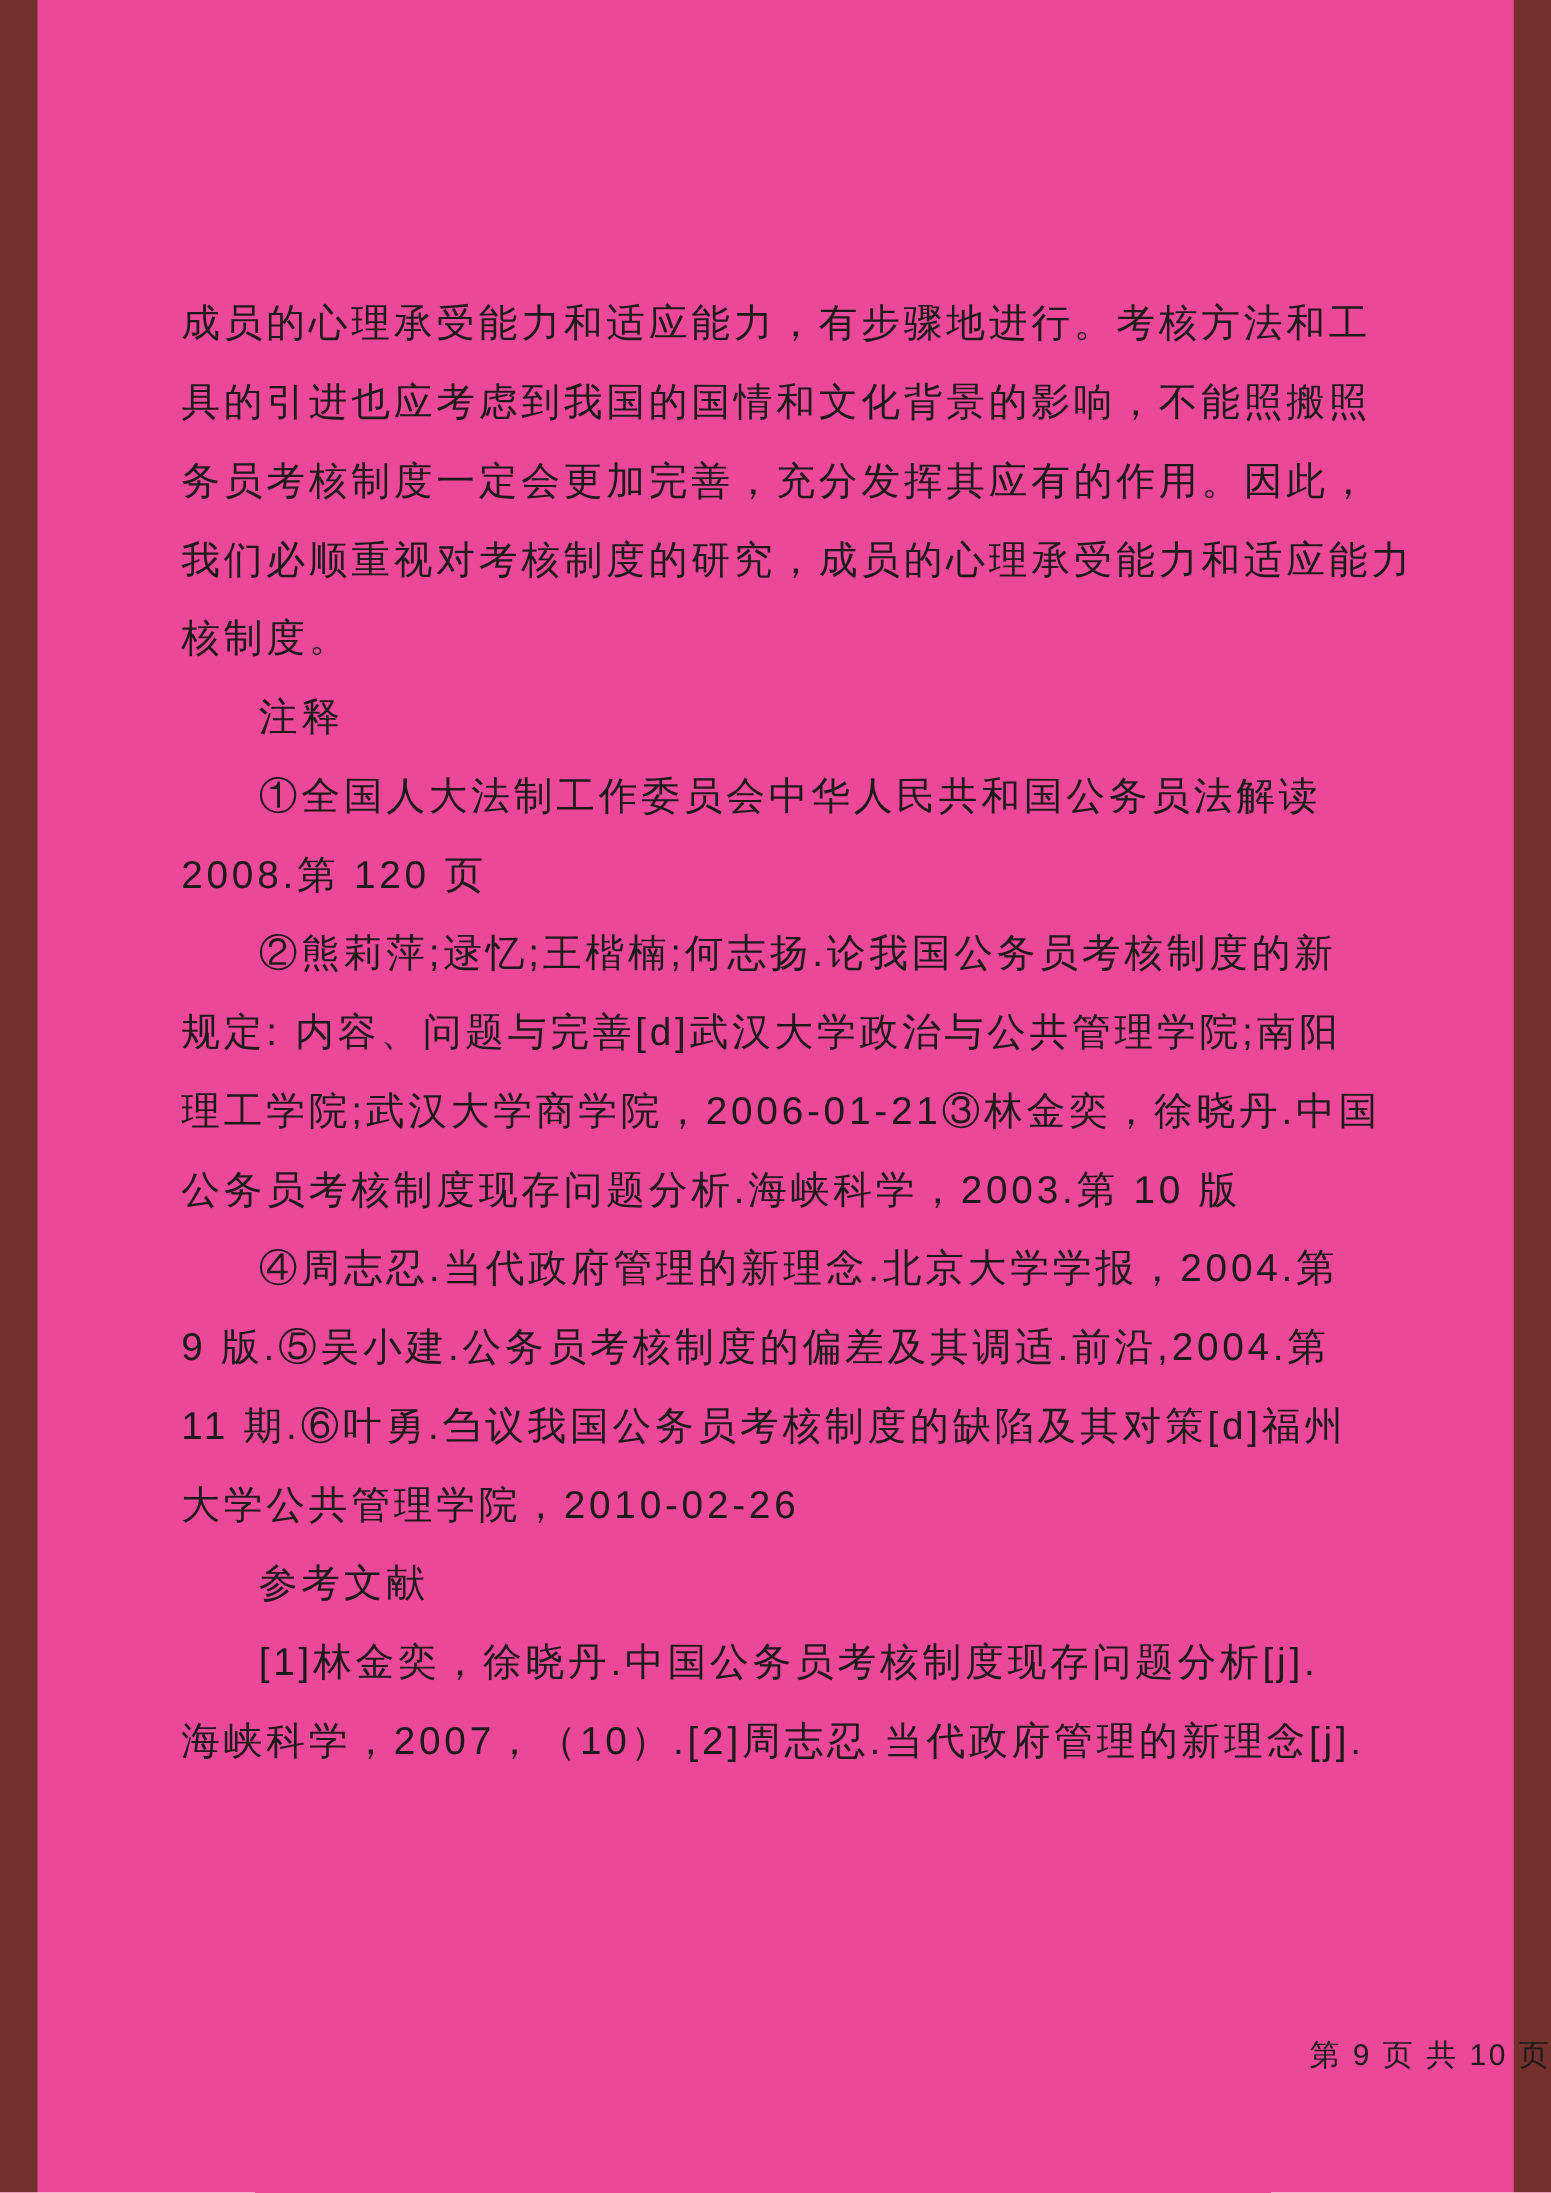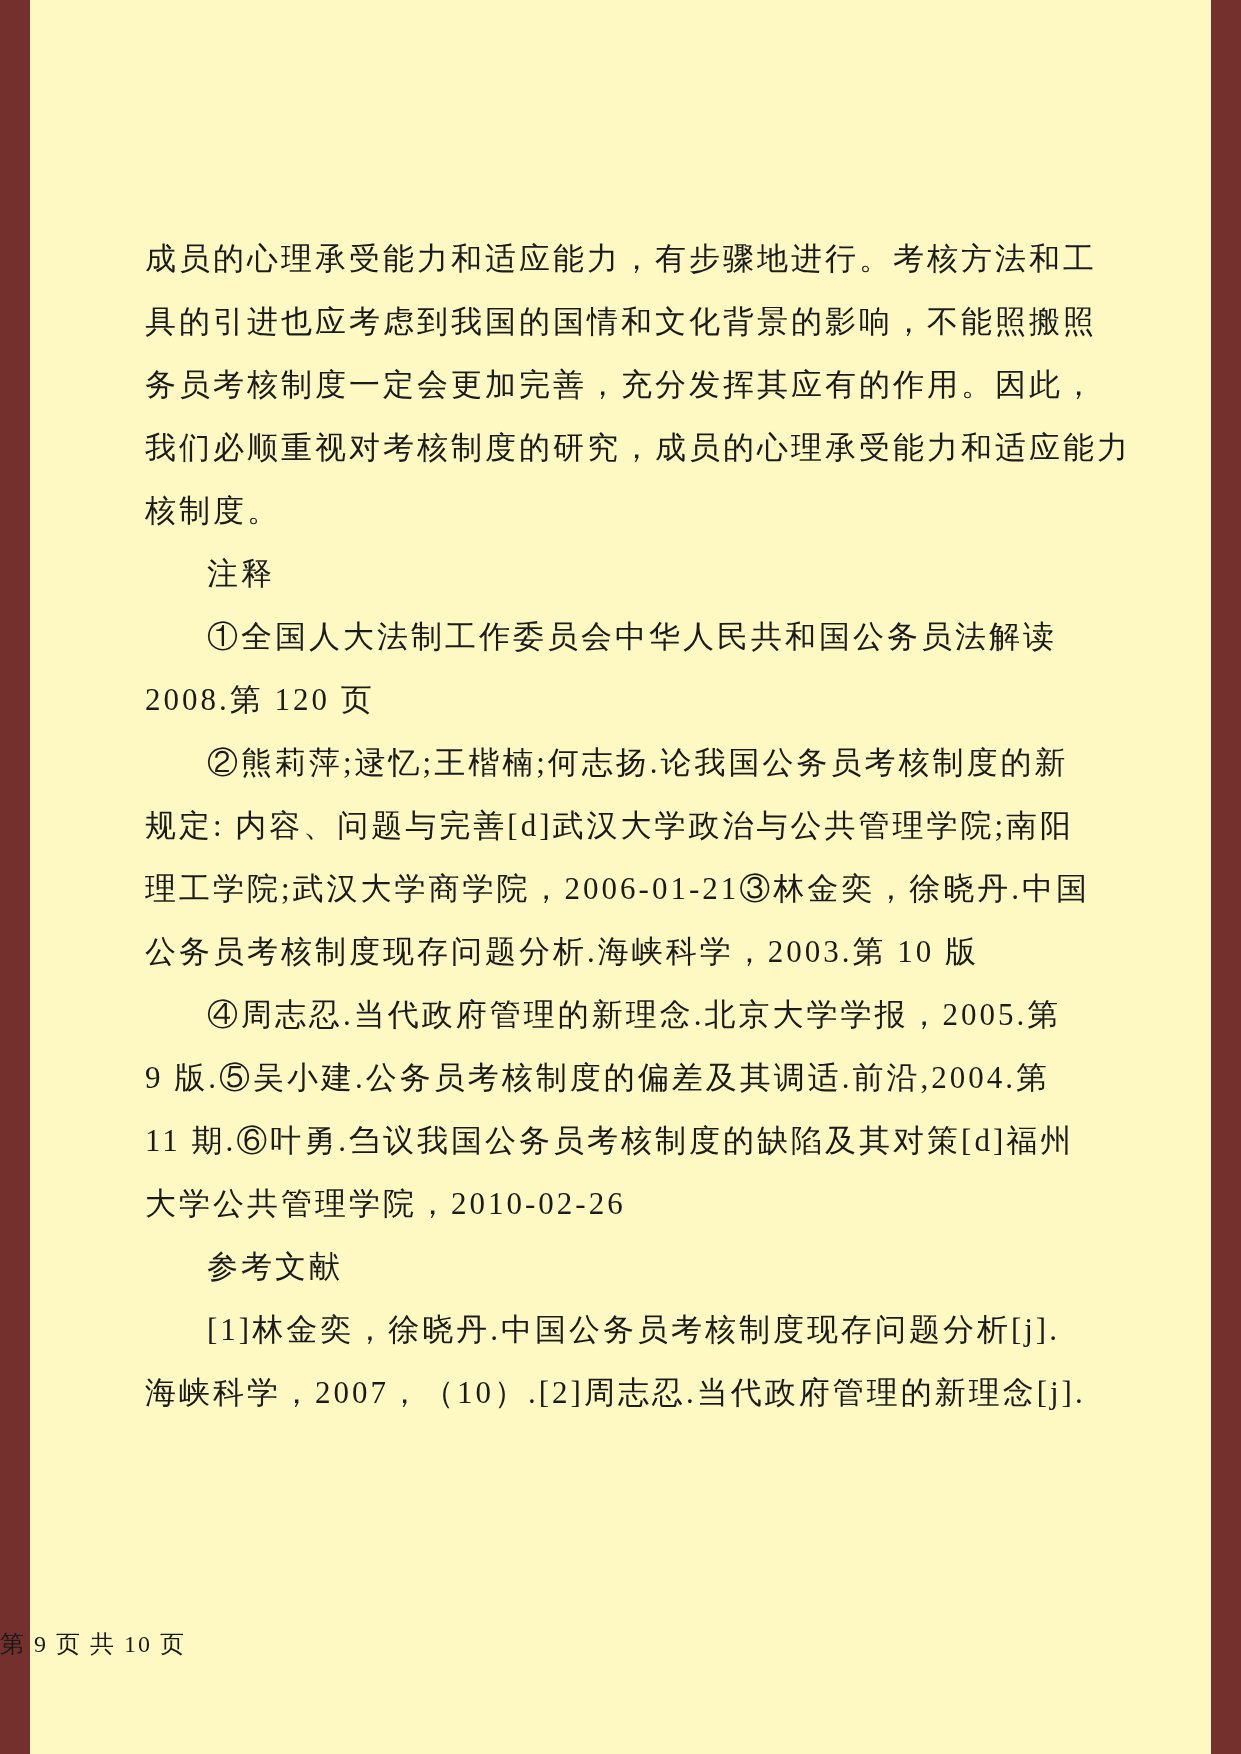--- a/index.html
+++ b/index.html
@@ -4,23 +4,23 @@
 <style>
   html, body {
     margin: 0;
     padding: 0;
     background: #ffffff;
   }
   .page {
     position: relative;
     width: 1241px;
     height: 1754px;
-    background: #fef9c3;
+    background: #ec4899;
     overflow: hidden;
-    font-family: Liberation Serif, serif;
+    font-family: Liberation Sans, sans-serif;
   }
   .edge-bar {
     position: absolute;
     top: 0;
     bottom: 0;
     width: 30px;
     background: #73302c;
   }
   .edge-bar.left  { left: 0; }
   .edge-bar.right { right: 0; }
@@ -41,21 +41,21 @@
   }
   .text-line.indent {
     padding-left: 62px;
   }
 
   .footer {
     position: absolute;
     left: 0;
     right: 0;
     top: 1628px;
-    text-align: left;
+    text-align: right;
     font-size: 24px;
     letter-spacing: 2px;
     color: #1b1b1b;
   }
 </style>
 </head>
 <body>
 
 <div class="page">
 
@@ -68,21 +68,21 @@
     <div class="text-line">务员考核制度一定会更加完善，充分发挥其应有的作用。因此，</div>
     <div class="text-line">我们必顺重视对考核制度的研究，成员的心理承受能力和适应能力</div>
     <div class="text-line">核制度。</div>
     <div class="text-line indent">注释</div>
     <div class="text-line indent">①全国人大法制工作委员会中华人民共和国公务员法解读</div>
     <div class="text-line">2008.第 120 页</div>
     <div class="text-line indent">②熊莉萍;逯忆;王楷楠;何志扬.论我国公务员考核制度的新</div>
     <div class="text-line">规定: 内容、问题与完善[d]武汉大学政治与公共管理学院;南阳</div>
     <div class="text-line">理工学院;武汉大学商学院，2006-01-21③林金奕，徐晓丹.中国</div>
     <div class="text-line">公务员考核制度现存问题分析.海峡科学，2003.第 10 版</div>
-    <div class="text-line indent">④周志忍.当代政府管理的新理念.北京大学学报，2005.第</div>
+    <div class="text-line indent">④周志忍.当代政府管理的新理念.北京大学学报，2004.第</div>
     <div class="text-line">9 版.⑤吴小建.公务员考核制度的偏差及其调适.前沿,2004.第</div>
     <div class="text-line">11 期.⑥叶勇.刍议我国公务员考核制度的缺陷及其对策[d]福州</div>
     <div class="text-line">大学公共管理学院，2010-02-26</div>
     <div class="text-line indent">参考文献</div>
     <div class="text-line indent">[1]林金奕，徐晓丹.中国公务员考核制度现存问题分析[j].</div>
     <div class="text-line">海峡科学，2007，（10）.[2]周志忍.当代政府管理的新理念[j].</div>
   </div>
 
   <div class="footer">第 9 页 共 10 页</div>
 

